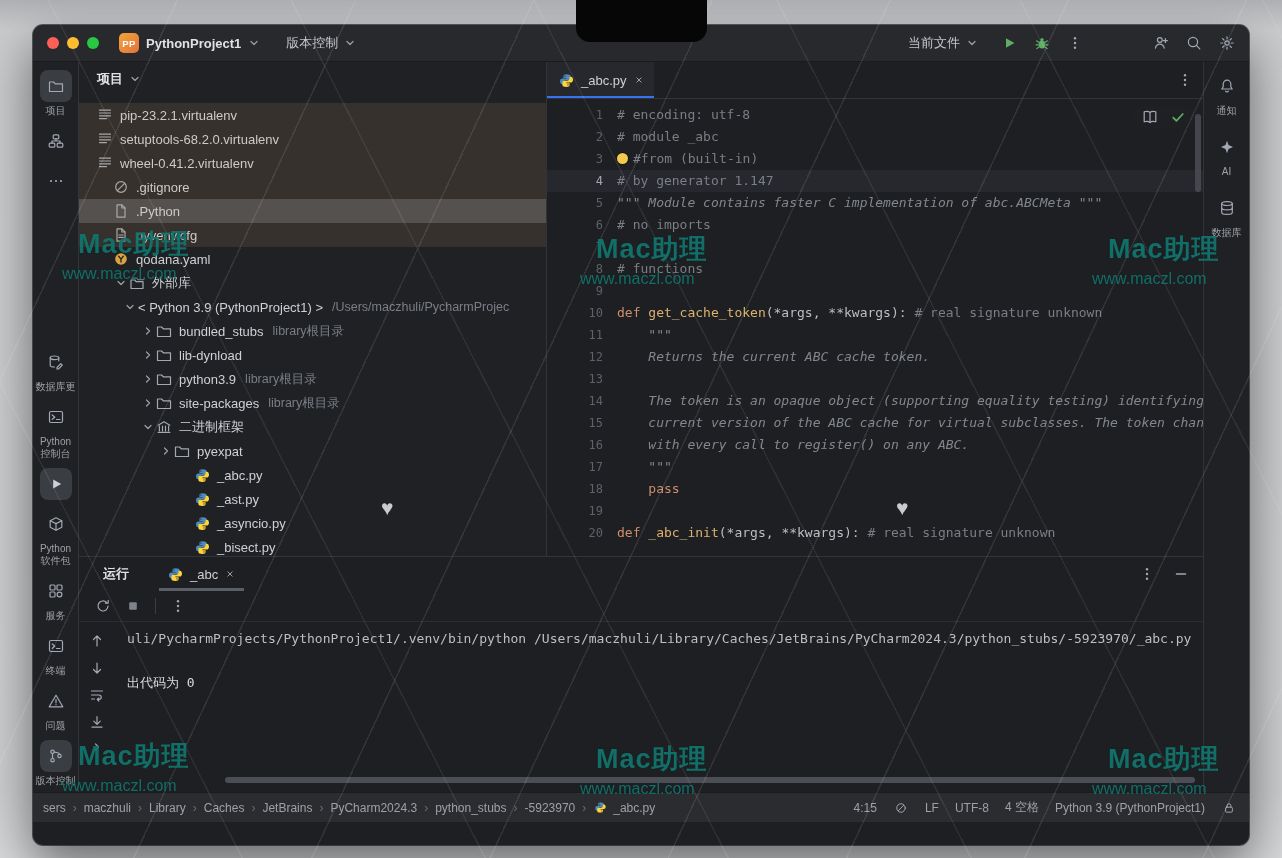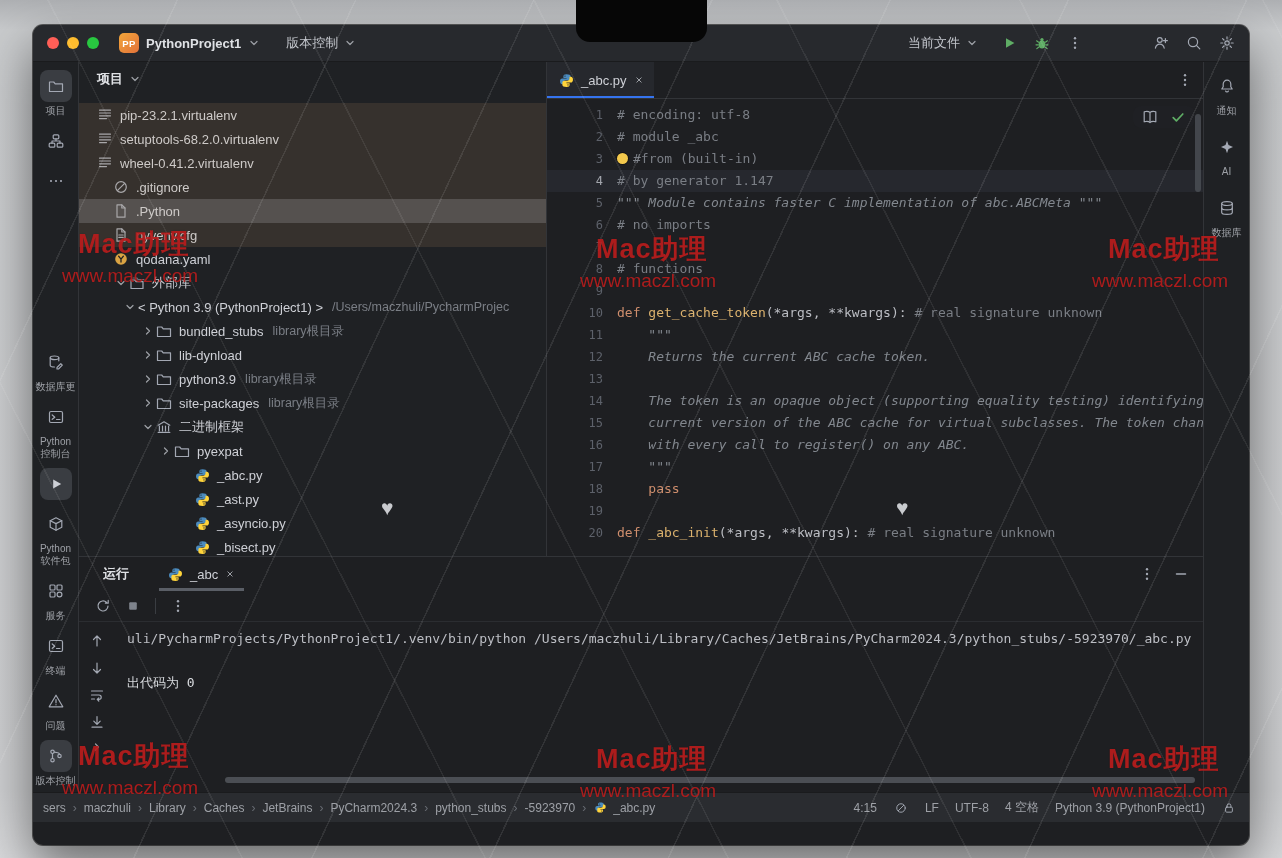--- a/index.html
+++ b/index.html
@@ -91,23 +91,23 @@
   .crumbs{display:flex;align-items:center;gap:7px;white-space:nowrap;overflow:hidden;flex:1}
   .crumb{cursor:pointer}
   .csep{color:#686c73}
   .sbright{display:flex;align-items:center;gap:16px;padding-right:2px;white-space:nowrap}
   .sbitem{cursor:pointer}
   
   .lines1,.lines2{position:absolute;inset:0;pointer-events:none;z-index:30}
   .lines1{background:repeating-linear-gradient(115deg,rgba(255,255,255,0) 0 160px,rgba(255,255,255,.09) 160px 161.5px)}
   .lines2{background:repeating-linear-gradient(63deg,rgba(255,255,255,0) 0 215px,rgba(255,255,255,.07) 215px 216.5px)}
   #wm-layer{position:absolute;inset:0;pointer-events:none;z-index:31}
-  .wm{position:absolute;color:#b91c1c;opacity:.92;text-shadow:0 0 2px rgba(0,0,0,.15)}
+  .wm{position:absolute;color:#0f766e;opacity:.92;text-shadow:0 0 2px rgba(0,0,0,.15)}
   .wm-t{font-size:27px;font-weight:700;letter-spacing:1px}
-  .wm-u{font-size:19px;margin-left:-16px;margin-top:3px}
+  .wm-u{font-size:16px;margin-left:-16px;margin-top:3px}
   .wm-h{position:absolute;font-size:21px;color:#d3d5d9;opacity:.95}
 </style>
 </head>
 <body>
 
 <div class="notch"></div>
 
 <div class="window">
 
   <div class="titlebar">

